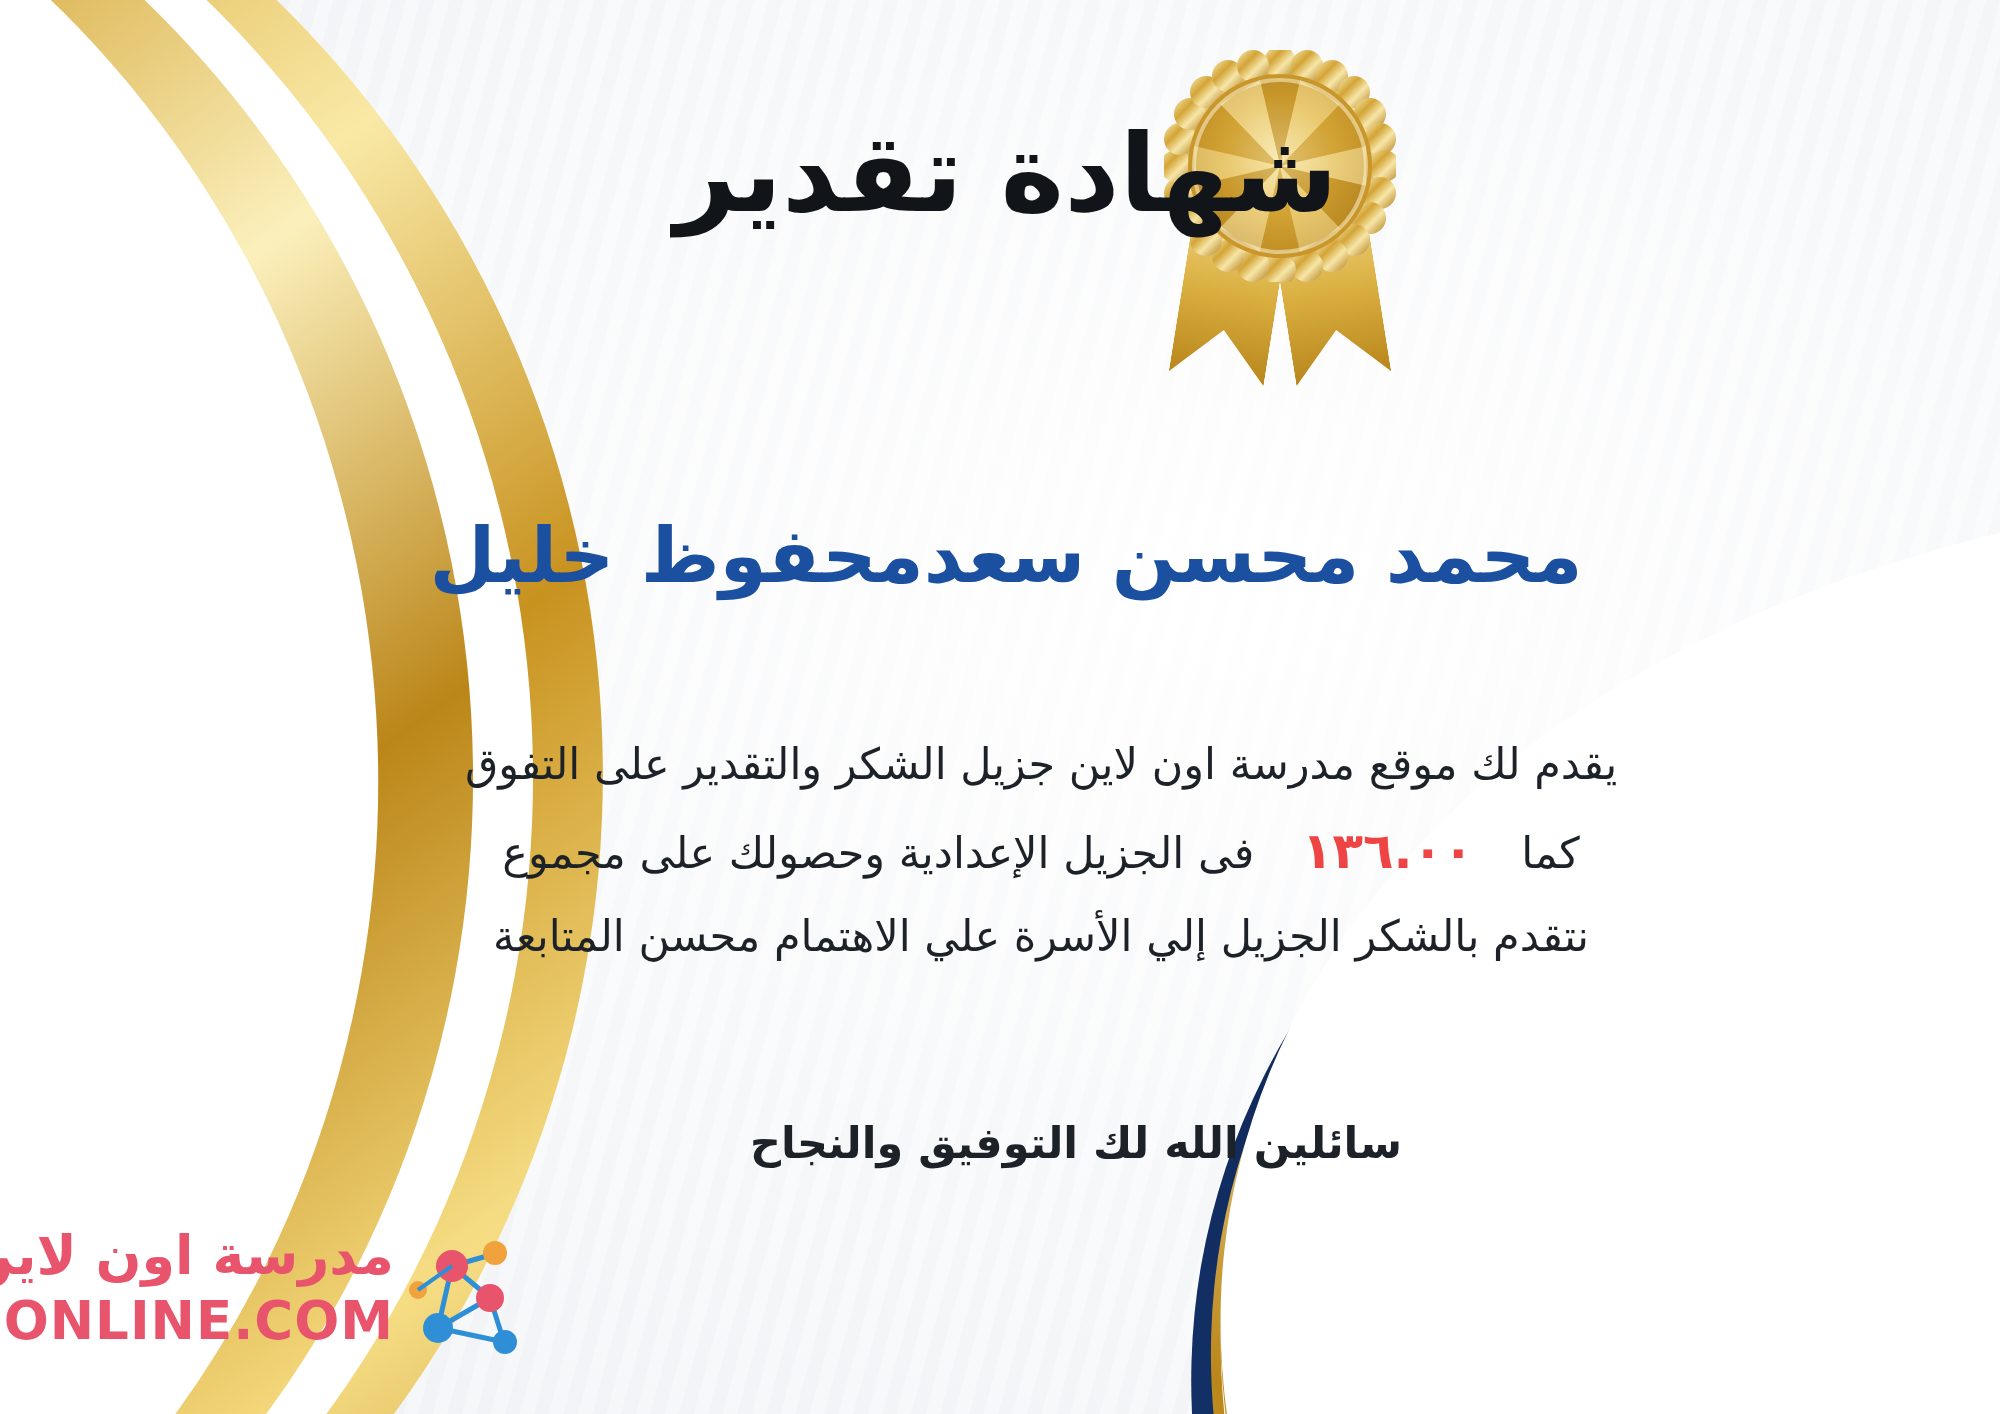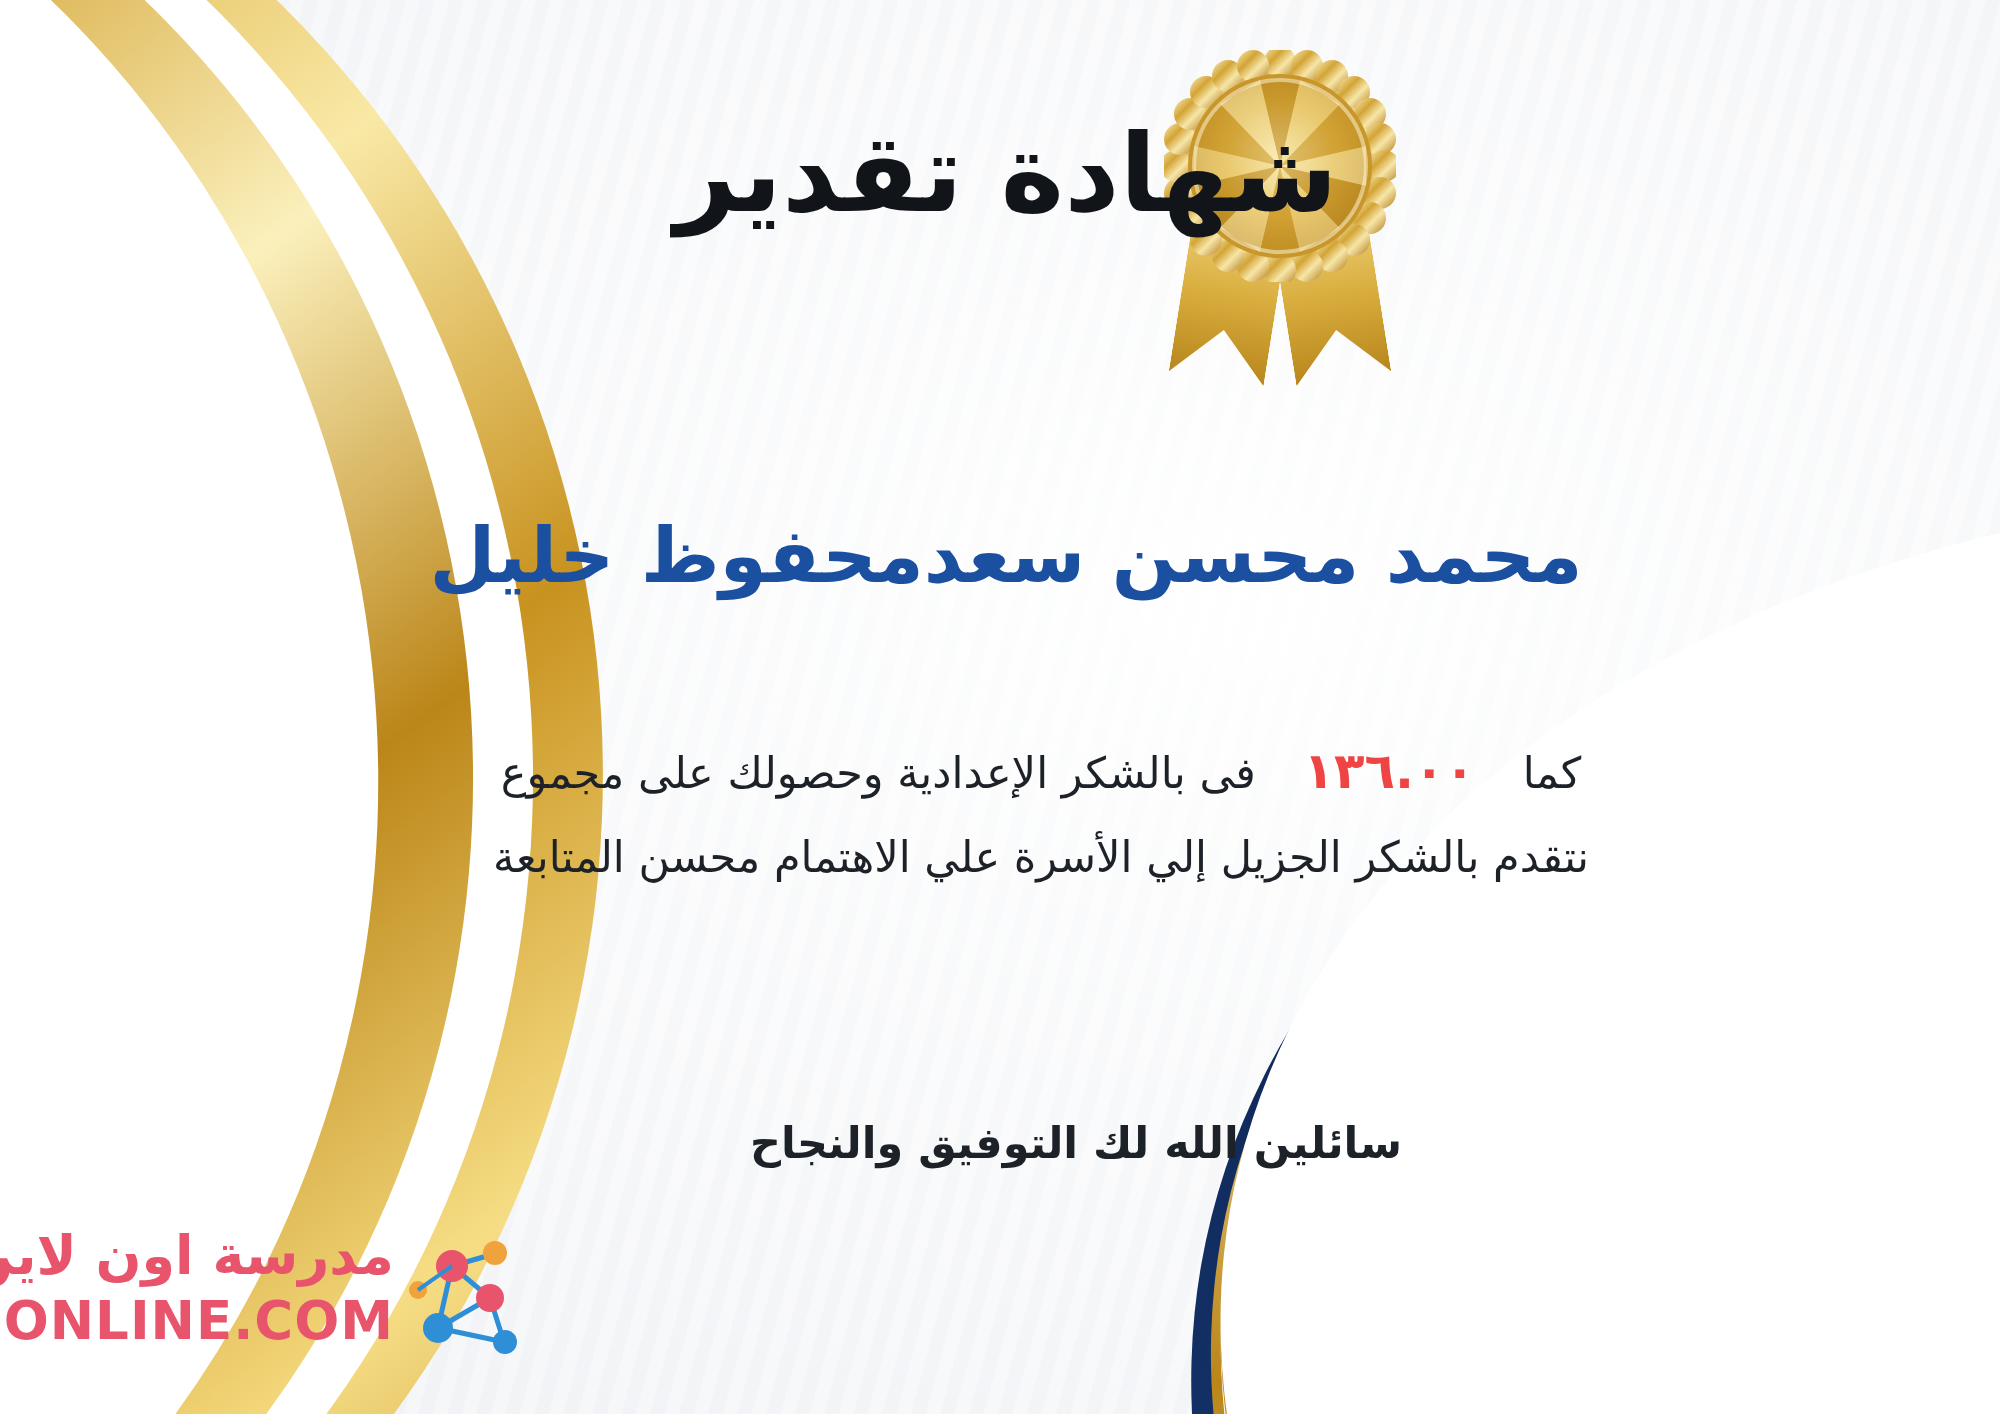--- a/index.html
+++ b/index.html
@@ -370,24 +370,25 @@
     </div>
   </div>
 
   <div class="content">
 
     <div class="cert-title">شهادة تقدير</div>
 
     <div class="student-name">محمد محسن سعدمحفوظ خليل</div>
 
     <div class="body-text">
+      <span class="body-line">يقدم لك موقع مدرسة اون لاين جزيل الشكر  والتقدير على التفوق</span>
       <span class="body-line">
         <span>كما</span>
         <span class="score">١٣٦.٠٠</span>
-        <span>فى بالشكر الإعدادية وحصولك على مجموع</span>
+        <span>فى الجزيل الإعدادية وحصولك على مجموع</span>
       </span>
       <span class="body-line">نتقدم  بالشكر الجزيل إلي الأسرة علي الاهتمام محسن المتابعة</span>
     </div>
 
     <div class="wish-text">سائلين الله لك التوفيق  والنجاح</div>
   </div>
 
   <div class="logo">
     <div class="logo-ar">مدرسة اون لاين</div>
     <div class="logo-url">MADRSA-ONLINE.COM</div>

